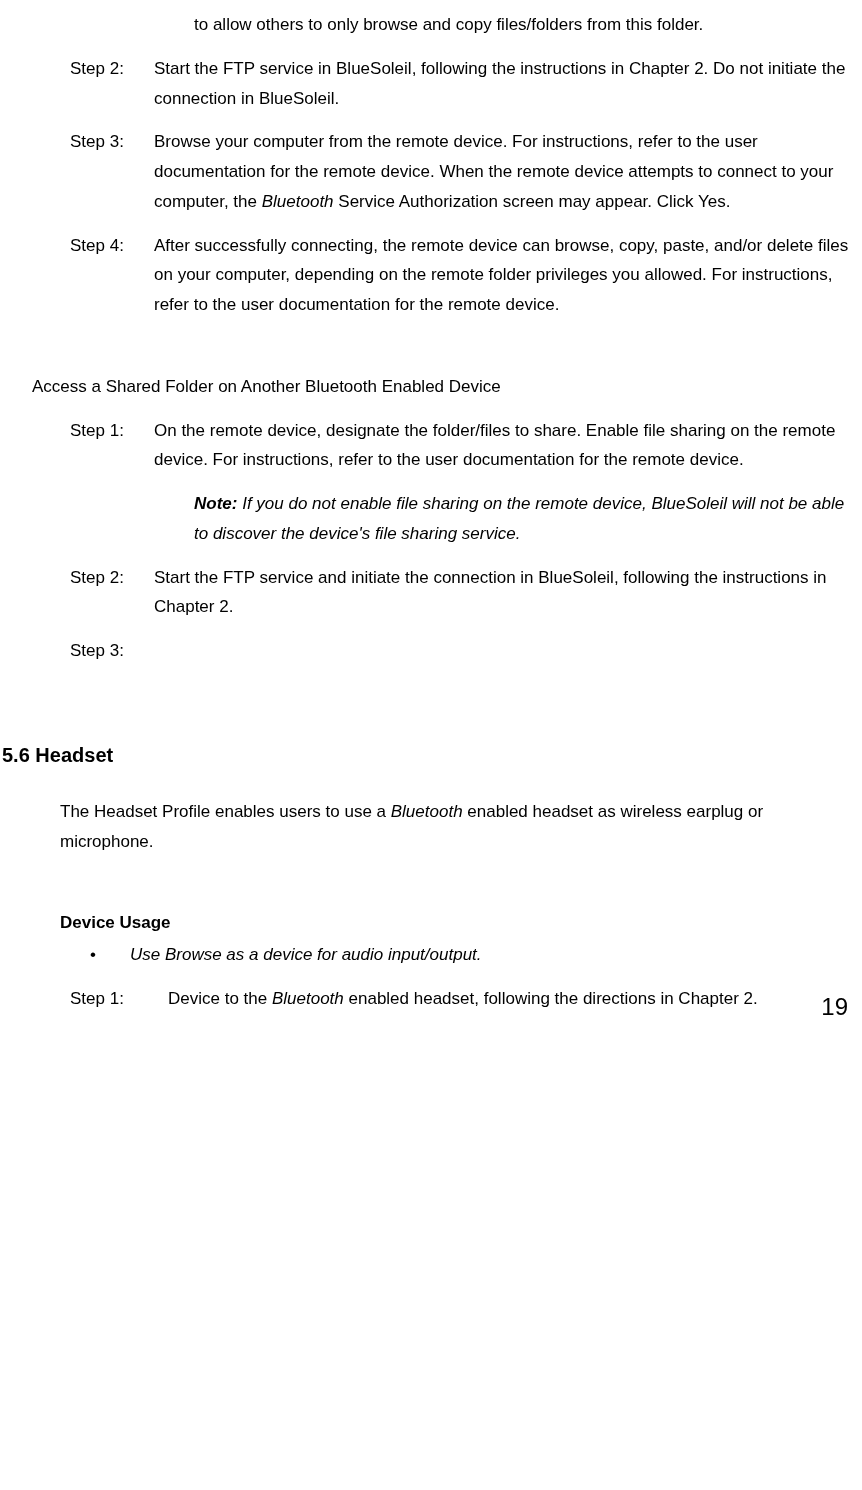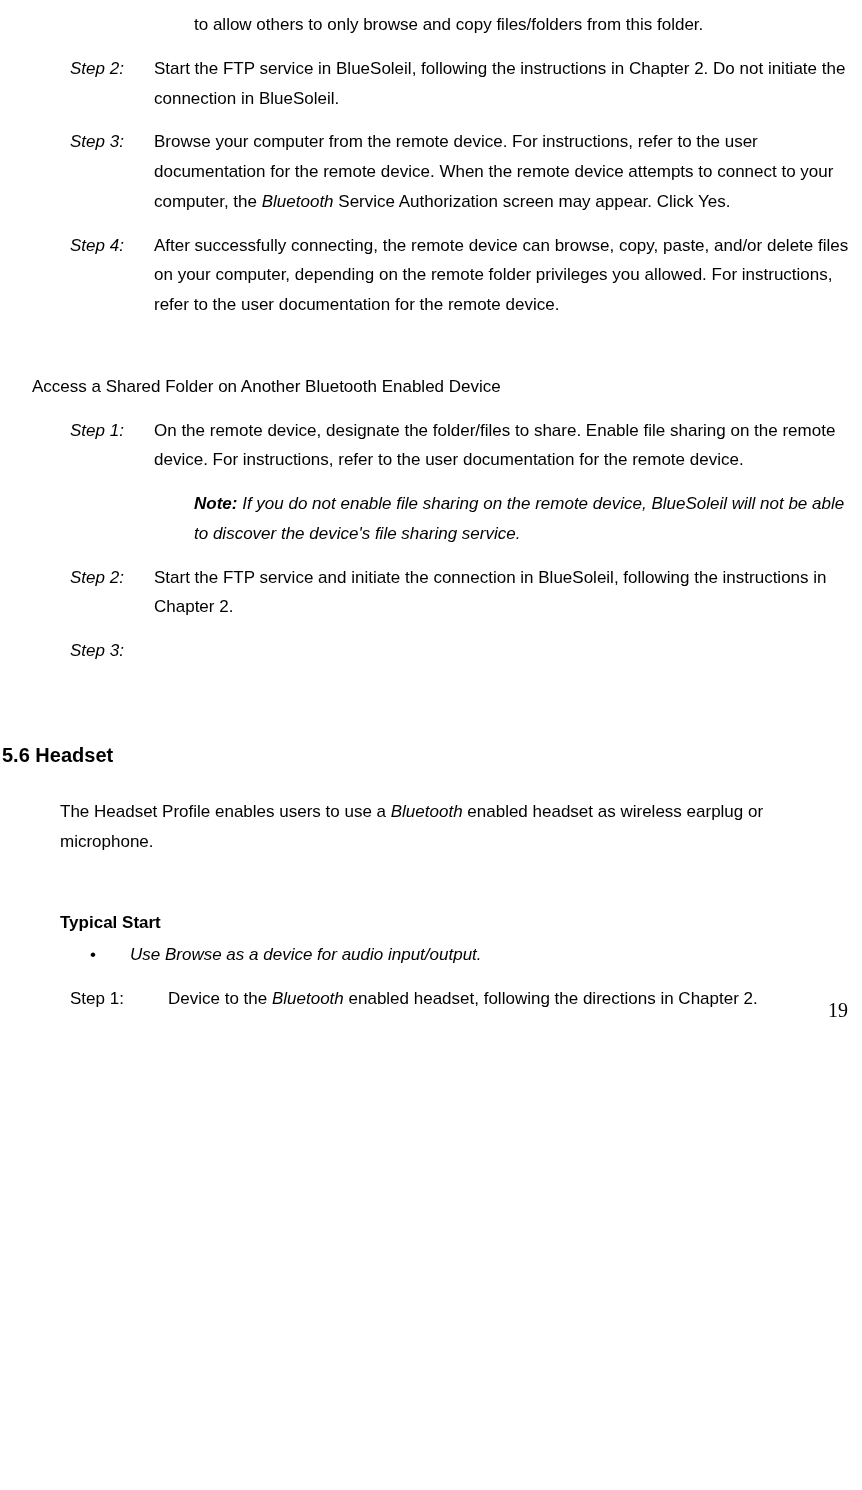--- a/index.html
+++ b/index.html
@@ -23,21 +23,20 @@
     }
     .step-row {
       display: flex;
       margin-top: 14px;
       margin-bottom: 8px;
     }
     .step-label {
       flex-shrink: 0;
       width: 110px;
       padding-left: 40px;
-      font-style: italic;
     }
     .step-body {
       flex: 1;
       padding-left: 14px;
     }
     .step-body-indent {
       margin-left: 164px;
       margin-top: 6px;
     }
     .continuation {
@@ -83,22 +82,21 @@
     .bold {
       font-weight: bold;
     }
     .note-block {
       margin-top: 14px;
     }
     .page-number {
       position: absolute;
       bottom: 14px;
       right: 14px;
-      font-size: 20px;
-      font-family: Liberation Serif, serif;
+      font-size: 24px;
     }
     .step-row-2 {
       display: flex;
       margin-top: 14px;
       margin-bottom: 8px;
     }
     .step-label-2 {
       flex-shrink: 0;
       width: 118px;
       padding-left: 40px;
@@ -151,21 +149,21 @@
   <div class="step-row">
     <div class="step-label">Step 3:</div>
   </div>
 
   <h2 class="section-heading">5.6 Headset</h2>
 
   <div class="section-intro">
     <span>The Headset Profile enables users to use a </span><span class="italic">Bluetooth</span><span> enabled headset as wireless earplug or microphone.</span>
   </div>
 
-  <div class="typical-usage-title">Typical Start</div>
+  <div class="typical-usage-title">Device Usage</div>
 
   <div class="bullet-row">
     <div class="bullet-dot">•</div>
     <div class="bullet-text">Use Browse as a device for audio input/output.</div>
   </div>
 
   <div class="step-row-2">
     <div class="step-label-2">Step 1:</div>
     <div class="step-body-2">
       <span>Device to the </span><span class="italic">Bluetooth</span><span> enabled headset, following the directions in Chapter 2.</span>

